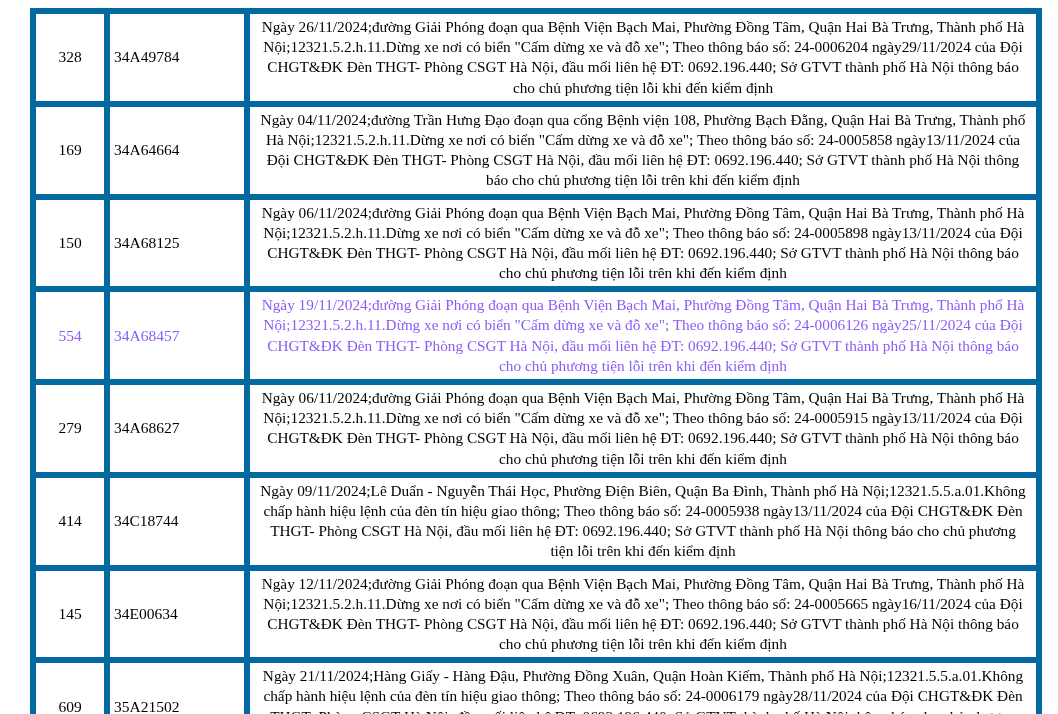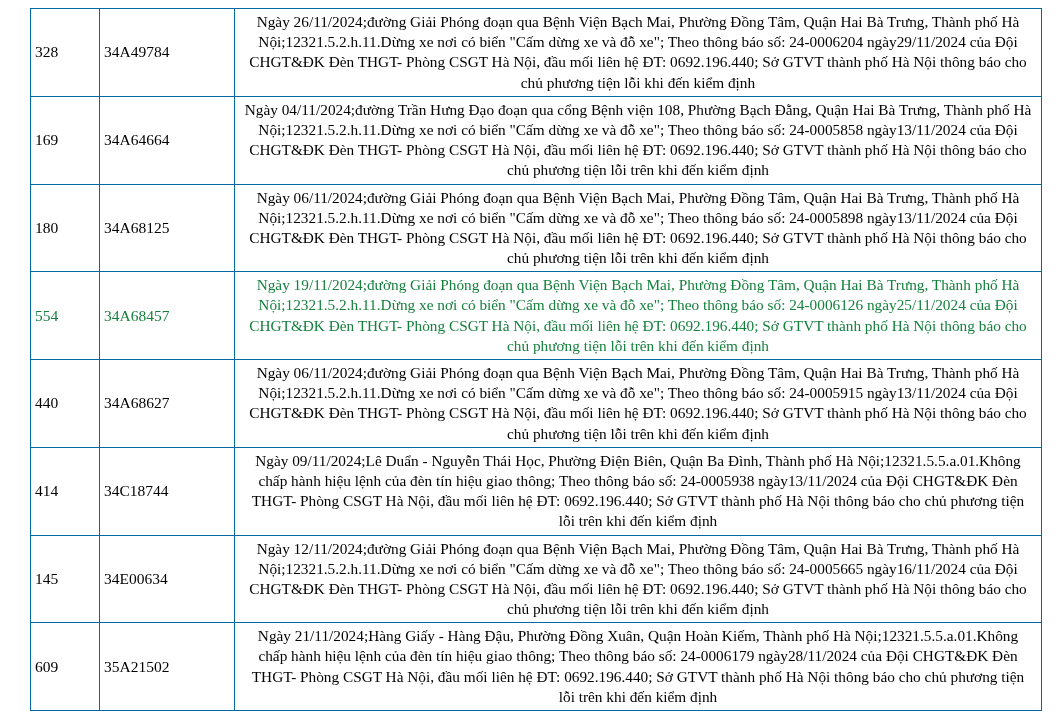--- a/index.html
+++ b/index.html
@@ -20,45 +20,46 @@
     height: 714px;
     box-sizing: border-box;
     padding: 8px 10px 0 30px;
   }
   table.violations {
     border-collapse: collapse;
     width: 1012px;
     table-layout: fixed;
   }
   table.violations td {
-    border: 1px solid #0369a1;
+    border: 6px solid #0369a1;
     vertical-align: middle;
     padding: 3px 4px;
   }
   td.col-no {
     width: 60px;
+    text-align: center;
     font-size: 15.5px;
   }
   td.col-plate {
     width: 126px;
     text-align: left;
     font-size: 15.5px;
   }
   td.col-desc {
     text-align: center;
     font-size: 15.3px;
     line-height: 1.32;
   }
   .desc-text {
     display: block;
     text-align: center;
     padding: 0 4px;
   }
   
-  tr.fade-all td { color: #15803d; }
+  tr.fade-all td { color: #8b5cf6; }
 </style>
 </head>
 <body>
 
 <div class="page">
   <table class="violations">
     <tbody>
 
       <tr>
         <td class="col-no">328</td>
@@ -70,37 +71,37 @@
 
       <tr>
         <td class="col-no">169</td>
         <td class="col-plate">34A64664</td>
         <td class="col-desc">
             <span class="desc-text">Ngày 04/11/2024;đường Trần Hưng Đạo đoạn qua cổng Bệnh viện 108, Phường Bạch Đằng, Quận Hai Bà Trưng, Thành phố Hà Nội;12321.5.2.h.11.Dừng xe nơi có biển "Cấm dừng xe và đỗ xe"; Theo thông báo số: 24-0005858 ngày13/11/2024 của Đội CHGT&amp;ĐK Đèn THGT- Phòng CSGT Hà Nội, đầu mối liên hệ ĐT: 0692.196.440; Sở GTVT thành phố Hà Nội thông báo cho chủ phương tiện lỗi trên khi đến kiểm định</span>
           </td>
       </tr>
 
       <tr>
-        <td class="col-no">180</td>
+        <td class="col-no">150</td>
         <td class="col-plate">34A68125</td>
         <td class="col-desc">
             <span class="desc-text">Ngày 06/11/2024;đường Giải Phóng đoạn qua Bệnh Viện Bạch Mai, Phường Đồng Tâm, Quận Hai Bà Trưng, Thành phố Hà Nội;12321.5.2.h.11.Dừng xe nơi có biển "Cấm dừng xe và đỗ xe"; Theo thông báo số: 24-0005898 ngày13/11/2024 của Đội CHGT&amp;ĐK Đèn THGT- Phòng CSGT Hà Nội, đầu mối liên hệ ĐT: 0692.196.440; Sở GTVT thành phố Hà Nội thông báo cho chủ phương tiện lỗi trên khi đến kiểm định</span>
           </td>
       </tr>
 
       <tr class="fade-all">
         <td class="col-no">554</td>
         <td class="col-plate">34A68457</td>
         <td class="col-desc">
             <span class="desc-text">Ngày 19/11/2024;đường Giải Phóng đoạn qua Bệnh Viện Bạch Mai, Phường Đồng Tâm, Quận Hai Bà Trưng, Thành phố Hà Nội;12321.5.2.h.11.Dừng xe nơi có biển "Cấm dừng xe và đỗ xe"; Theo thông báo số: 24-0006126 ngày25/11/2024 của Đội CHGT&amp;ĐK Đèn THGT- Phòng CSGT Hà Nội, đầu mối liên hệ ĐT: 0692.196.440; Sở GTVT thành phố Hà Nội thông báo cho chủ phương tiện lỗi trên khi đến kiểm định</span>
           </td>
       </tr>
 
       <tr>
-        <td class="col-no">440</td>
+        <td class="col-no">279</td>
         <td class="col-plate">34A68627</td>
         <td class="col-desc">
             <span class="desc-text">Ngày 06/11/2024;đường Giải Phóng đoạn qua Bệnh Viện Bạch Mai, Phường Đồng Tâm, Quận Hai Bà Trưng, Thành phố Hà Nội;12321.5.2.h.11.Dừng xe nơi có biển "Cấm dừng xe và đỗ xe"; Theo thông báo số: 24-0005915 ngày13/11/2024 của Đội CHGT&amp;ĐK Đèn THGT- Phòng CSGT Hà Nội, đầu mối liên hệ ĐT: 0692.196.440; Sở GTVT thành phố Hà Nội thông báo cho chủ phương tiện lỗi trên khi đến kiểm định</span>
           </td>
       </tr>
 
       <tr>
         <td class="col-no">414</td>
         <td class="col-plate">34C18744</td>
         <td class="col-desc">

